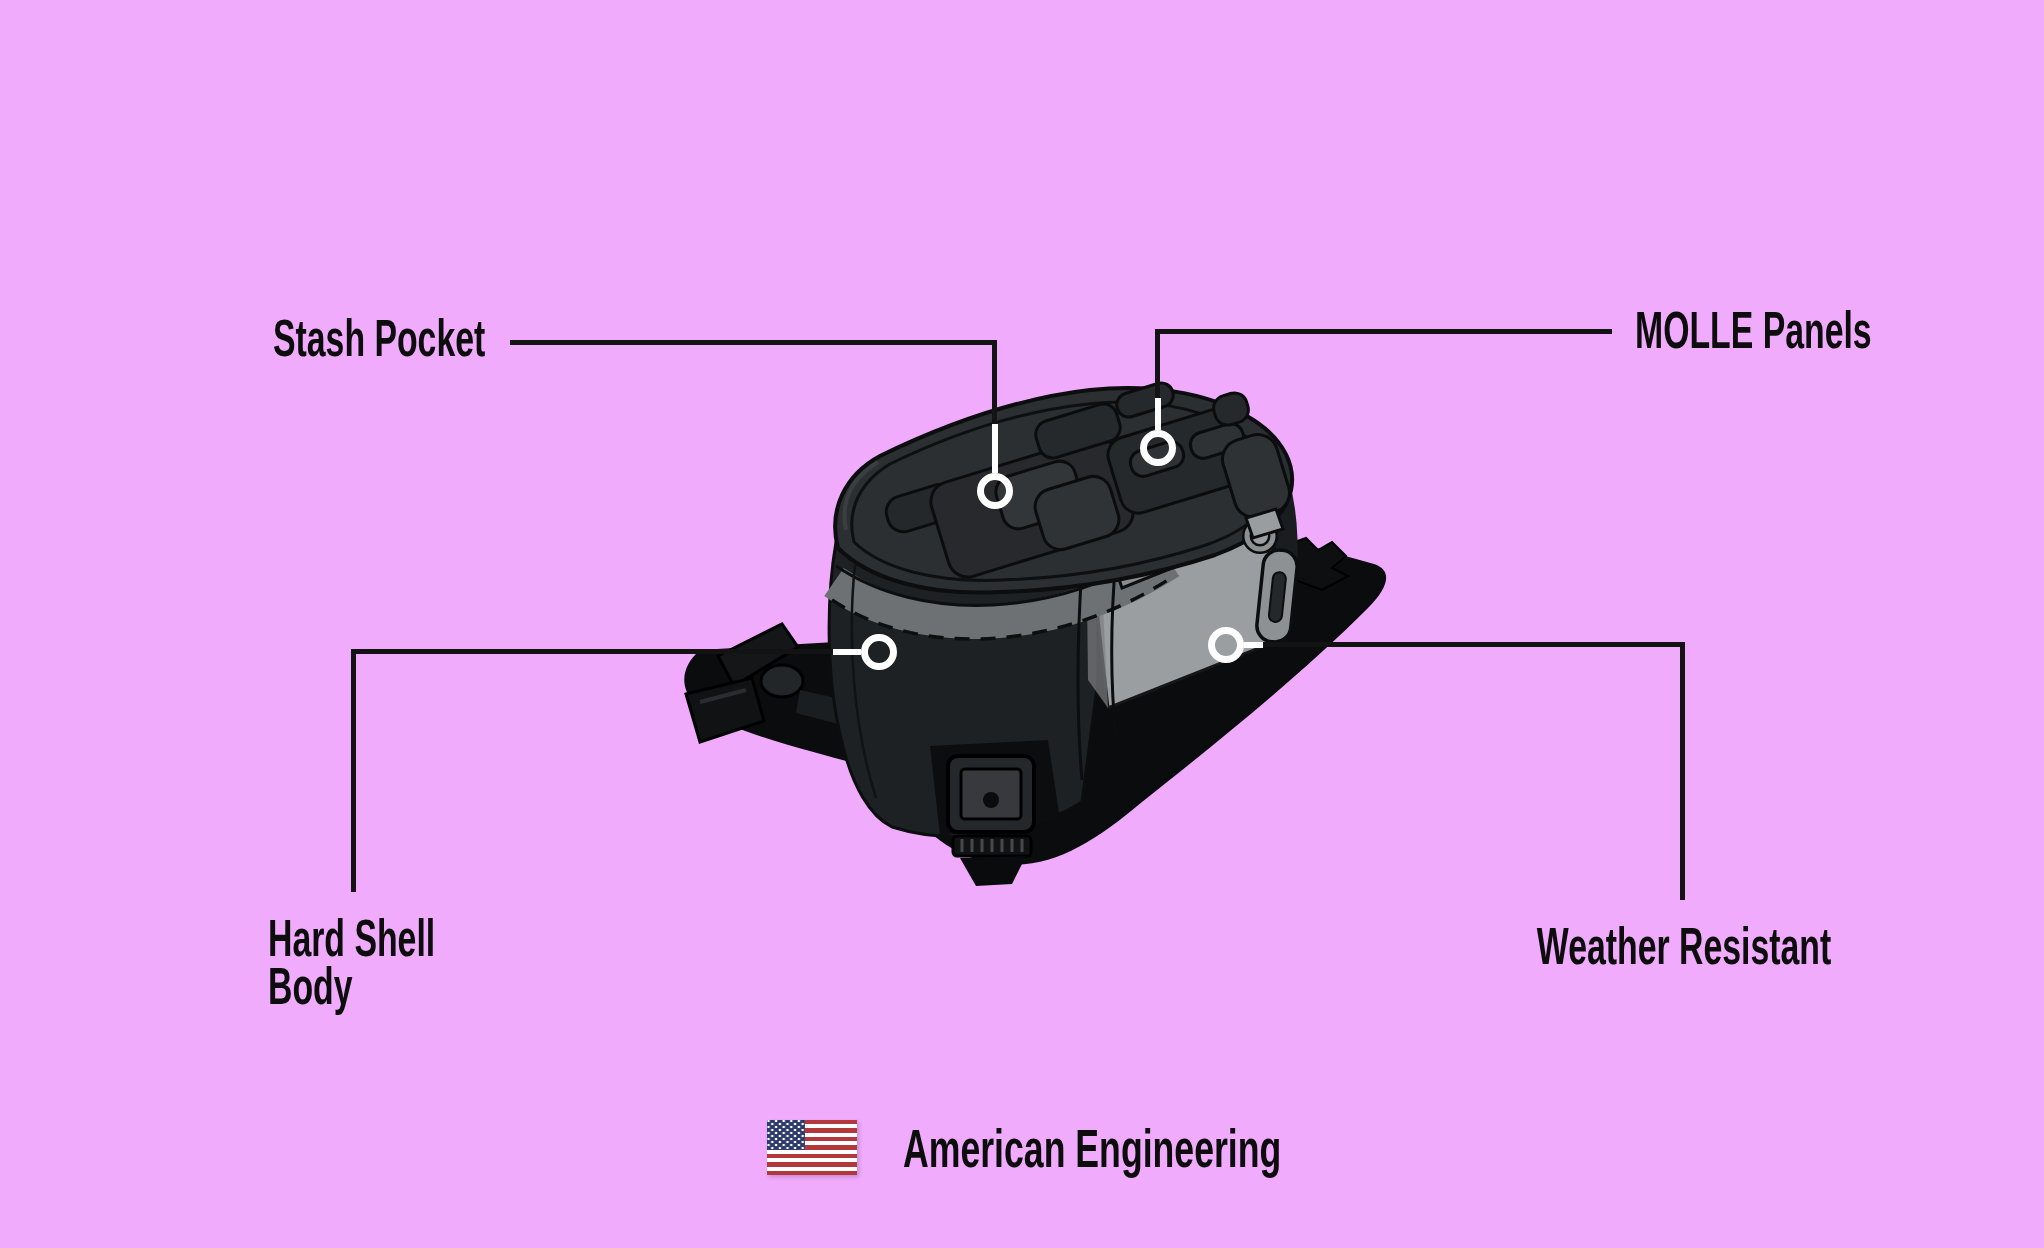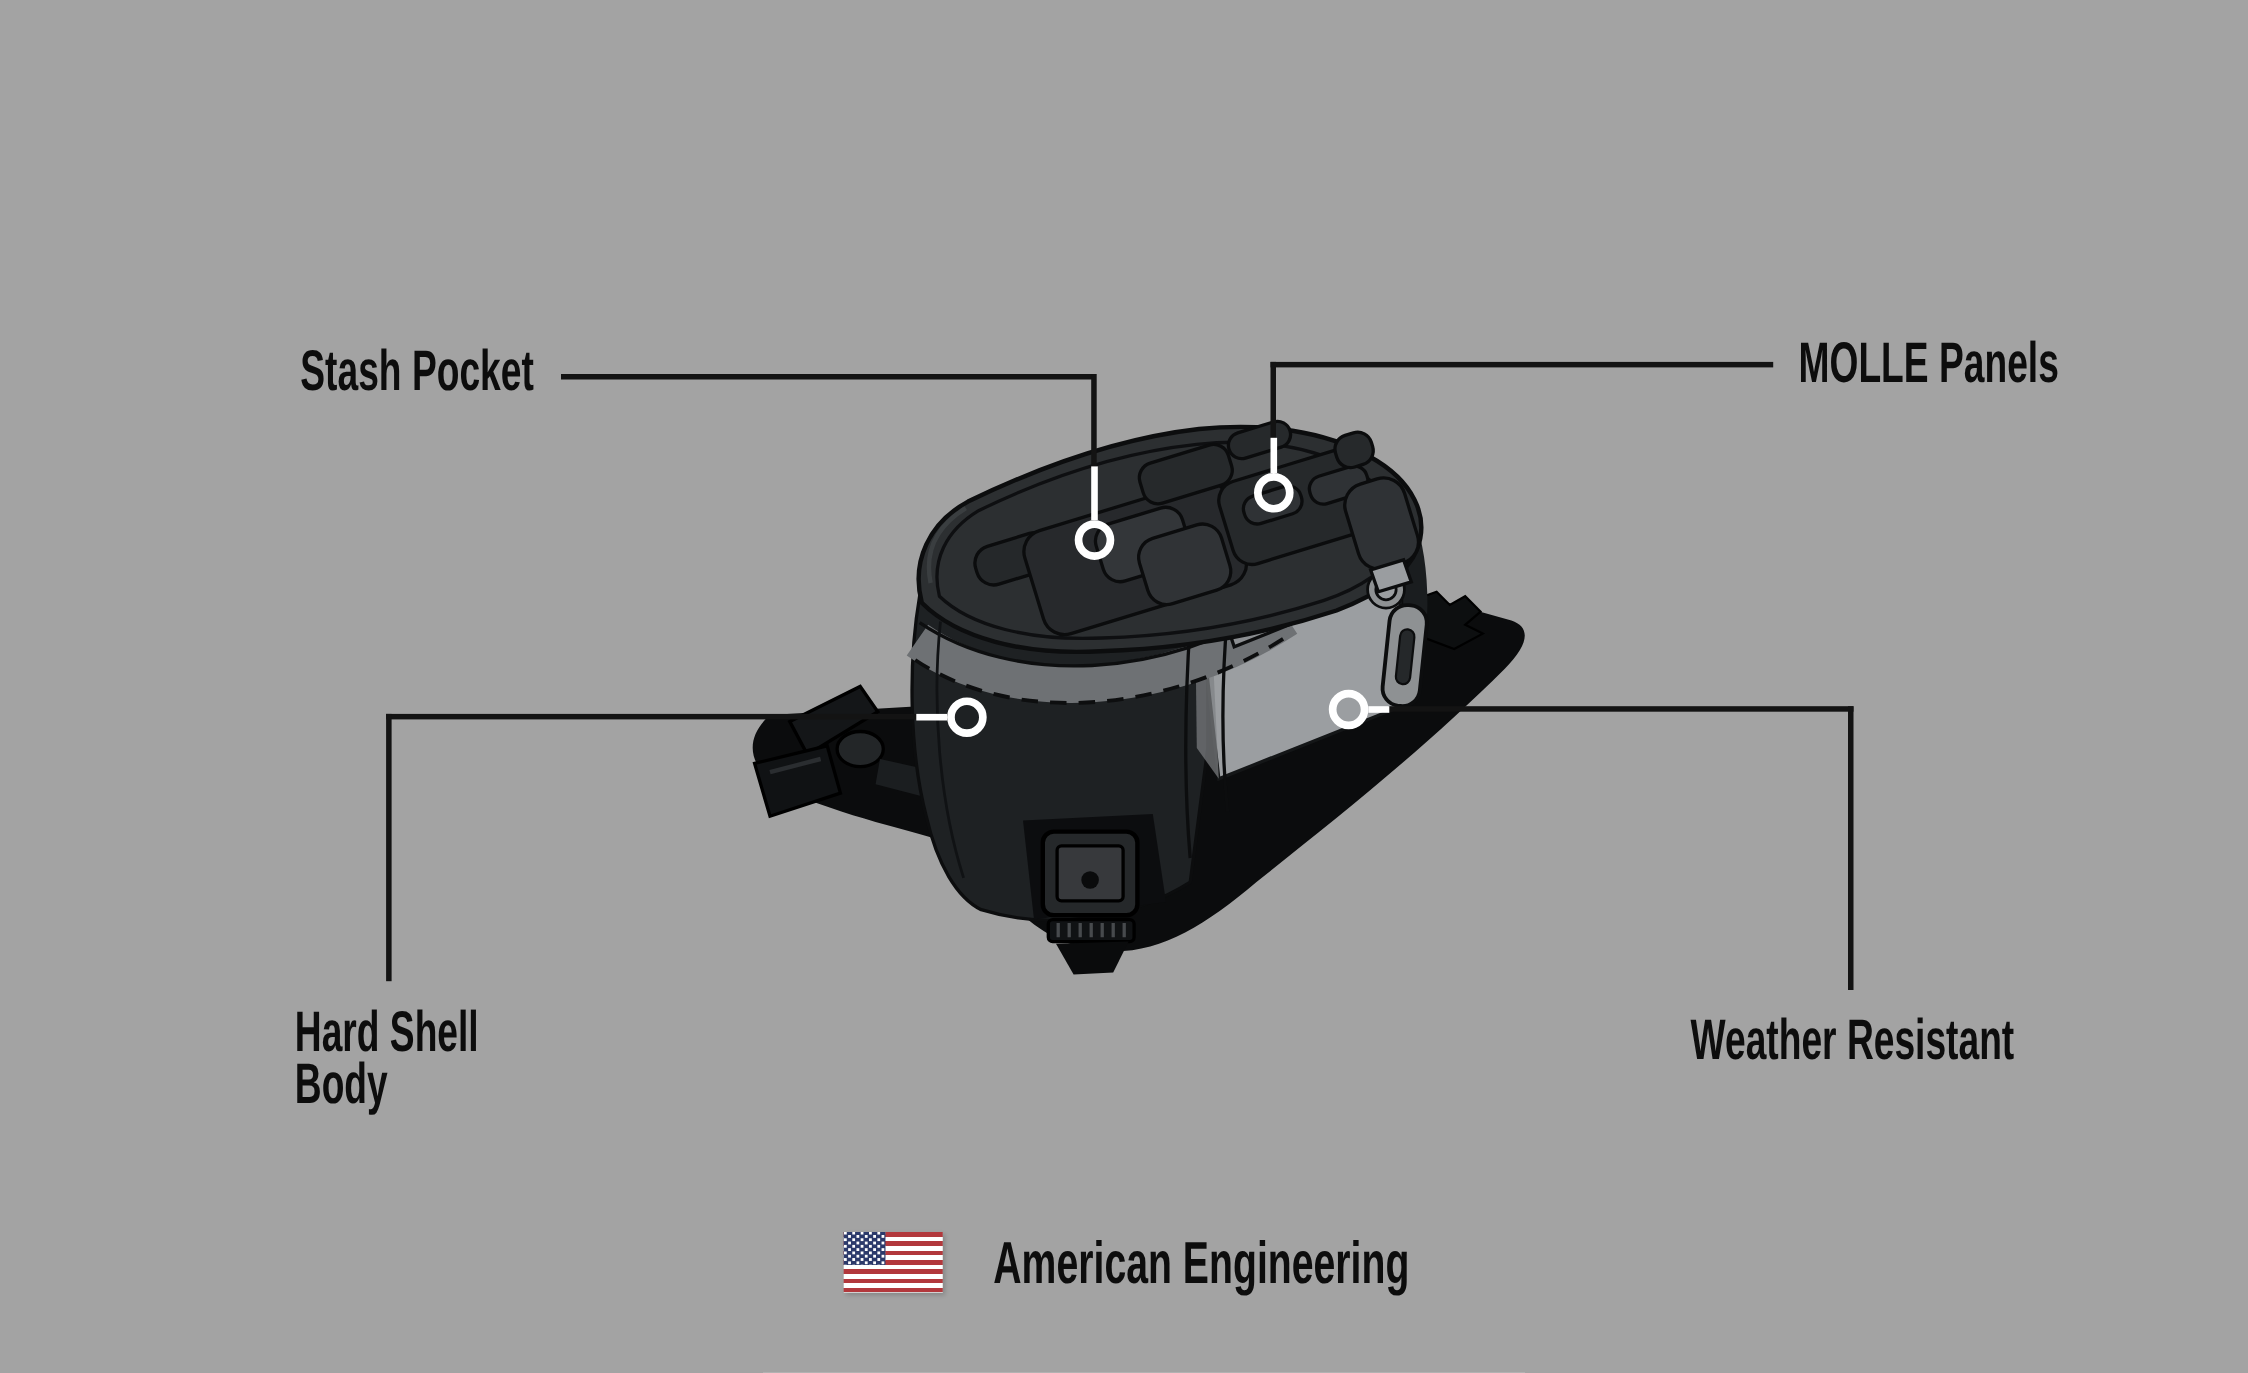--- a/index.html
+++ b/index.html
@@ -1,17 +1,17 @@
 <!DOCTYPE html>
 <html><head>
 <meta charset="utf-8">
 <style>
   html,body{margin:0;padding:0;}
   body{background:#ffffff;font-family:"Liberation Sans", sans-serif;}
-  .canvas{position:relative;width:2044px;height:1248px;background:#a3a3a3;overflow:hidden;}
+  .canvas{position:relative;width:2044px;height:1248px;background:#f0abfc;overflow:hidden;}
 
   
   .callout-label{
     position:absolute;
     font-weight:700;
     font-size:52px;
     line-height:0.93;
     color:#0d0d0d;
     white-space:pre-line;
     transform:scaleX(0.65);

